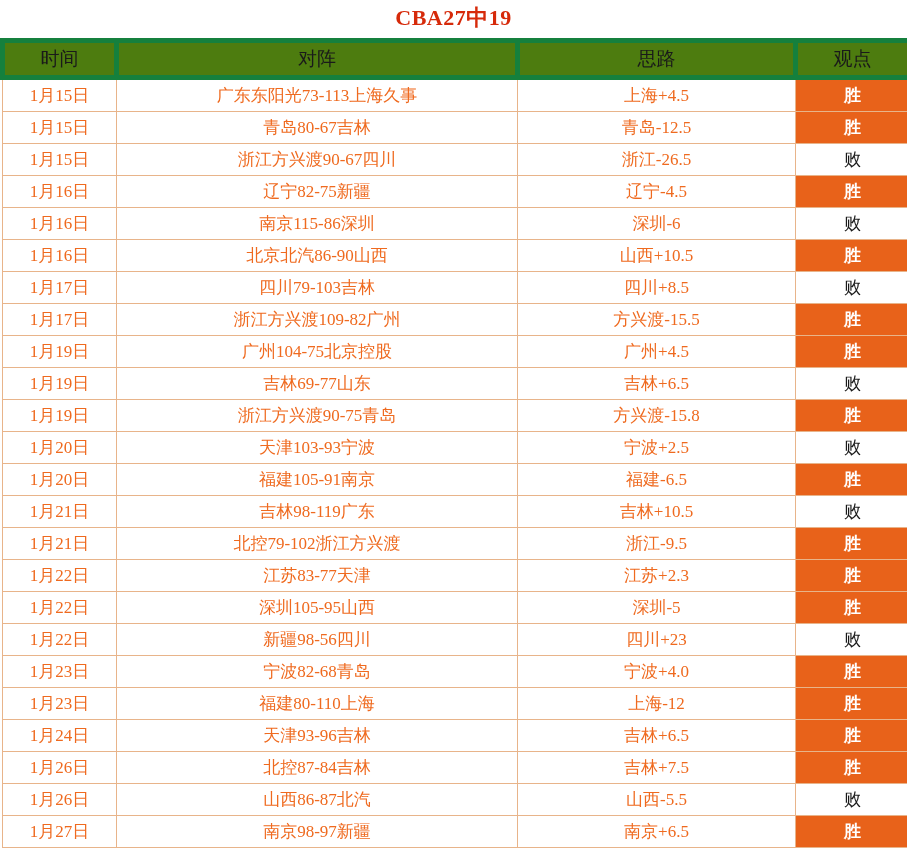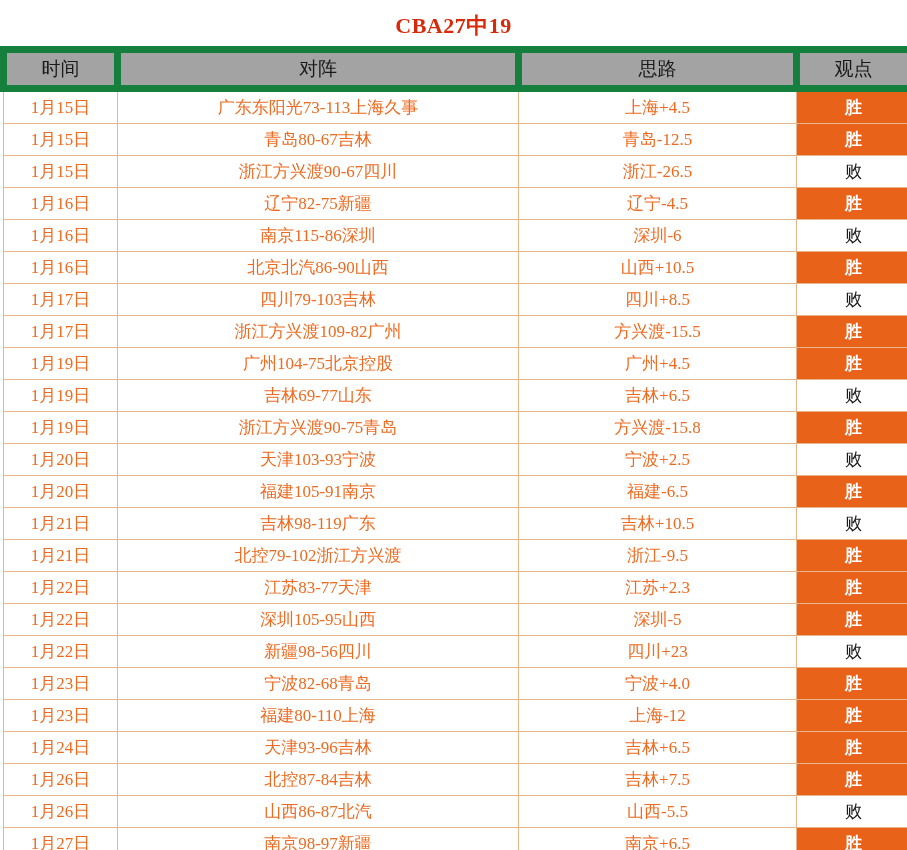--- a/index.html
+++ b/index.html
@@ -16,36 +16,36 @@
   .sheet {
     width: 907px;
     box-sizing: border-box;
   }
   .title {
     text-align: center;
     color: #d62a0a;
     font-weight: bold;
     font-size: 22px;
     letter-spacing: 0.5px;
-    padding: 11px 0 5px 0;
+    padding: 3px 0 5px 0;
     font-family: "Liberation Serif", "DejaVu Serif", serif;
   }
   table {
     border-collapse: collapse;
     width: 907px;
     table-layout: fixed;
   }
   col.c-date { width: 114px; }
   col.c-match { width: 401px; }
   col.c-idea  { width: 278px; }
   col.c-view  { width: 114px; }
 
   th {
-    background: #a3a3a3;
-    border: 7px solid #15803d;
+    background: #4d7c0f;
+    border: 5px solid #15803d;
     font-size: 19px;
     font-weight: normal;
     color: #1a1a1a;
     height: 30px;
     text-align: center;
     font-family: "Liberation Serif", "DejaVu Serif", serif;
   }
   td {
     border: 1px solid #e8b48a;
     height: 29px;

